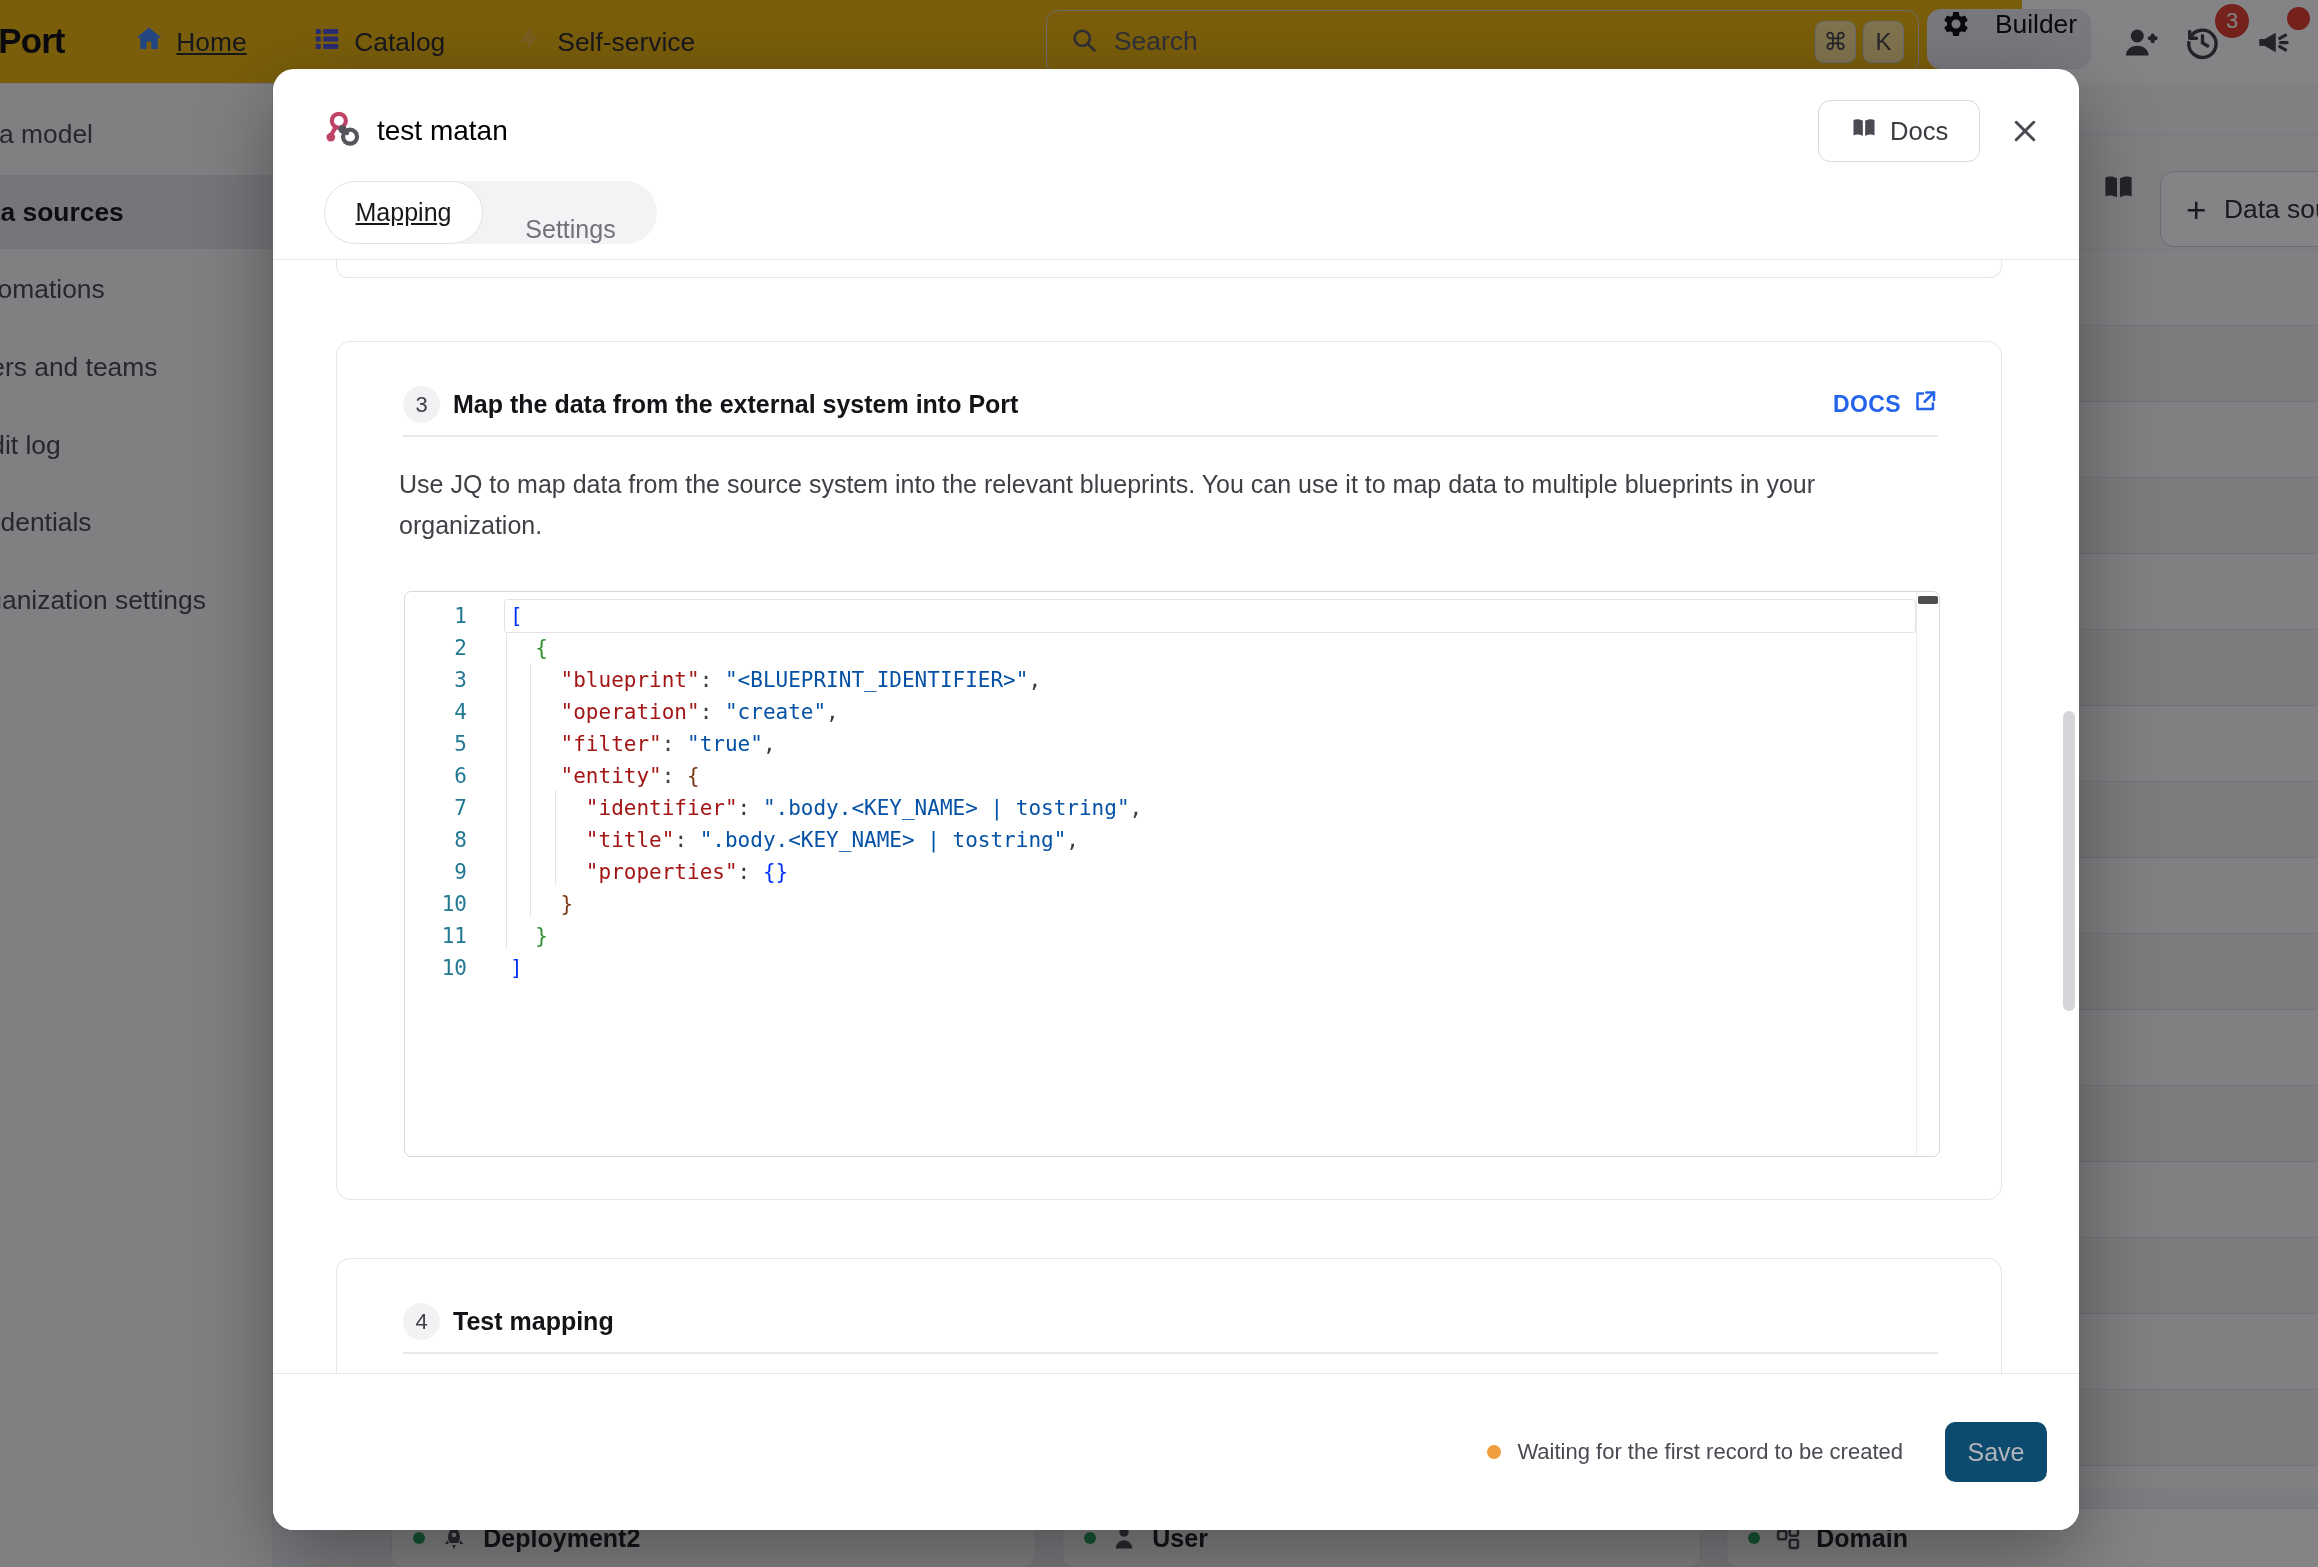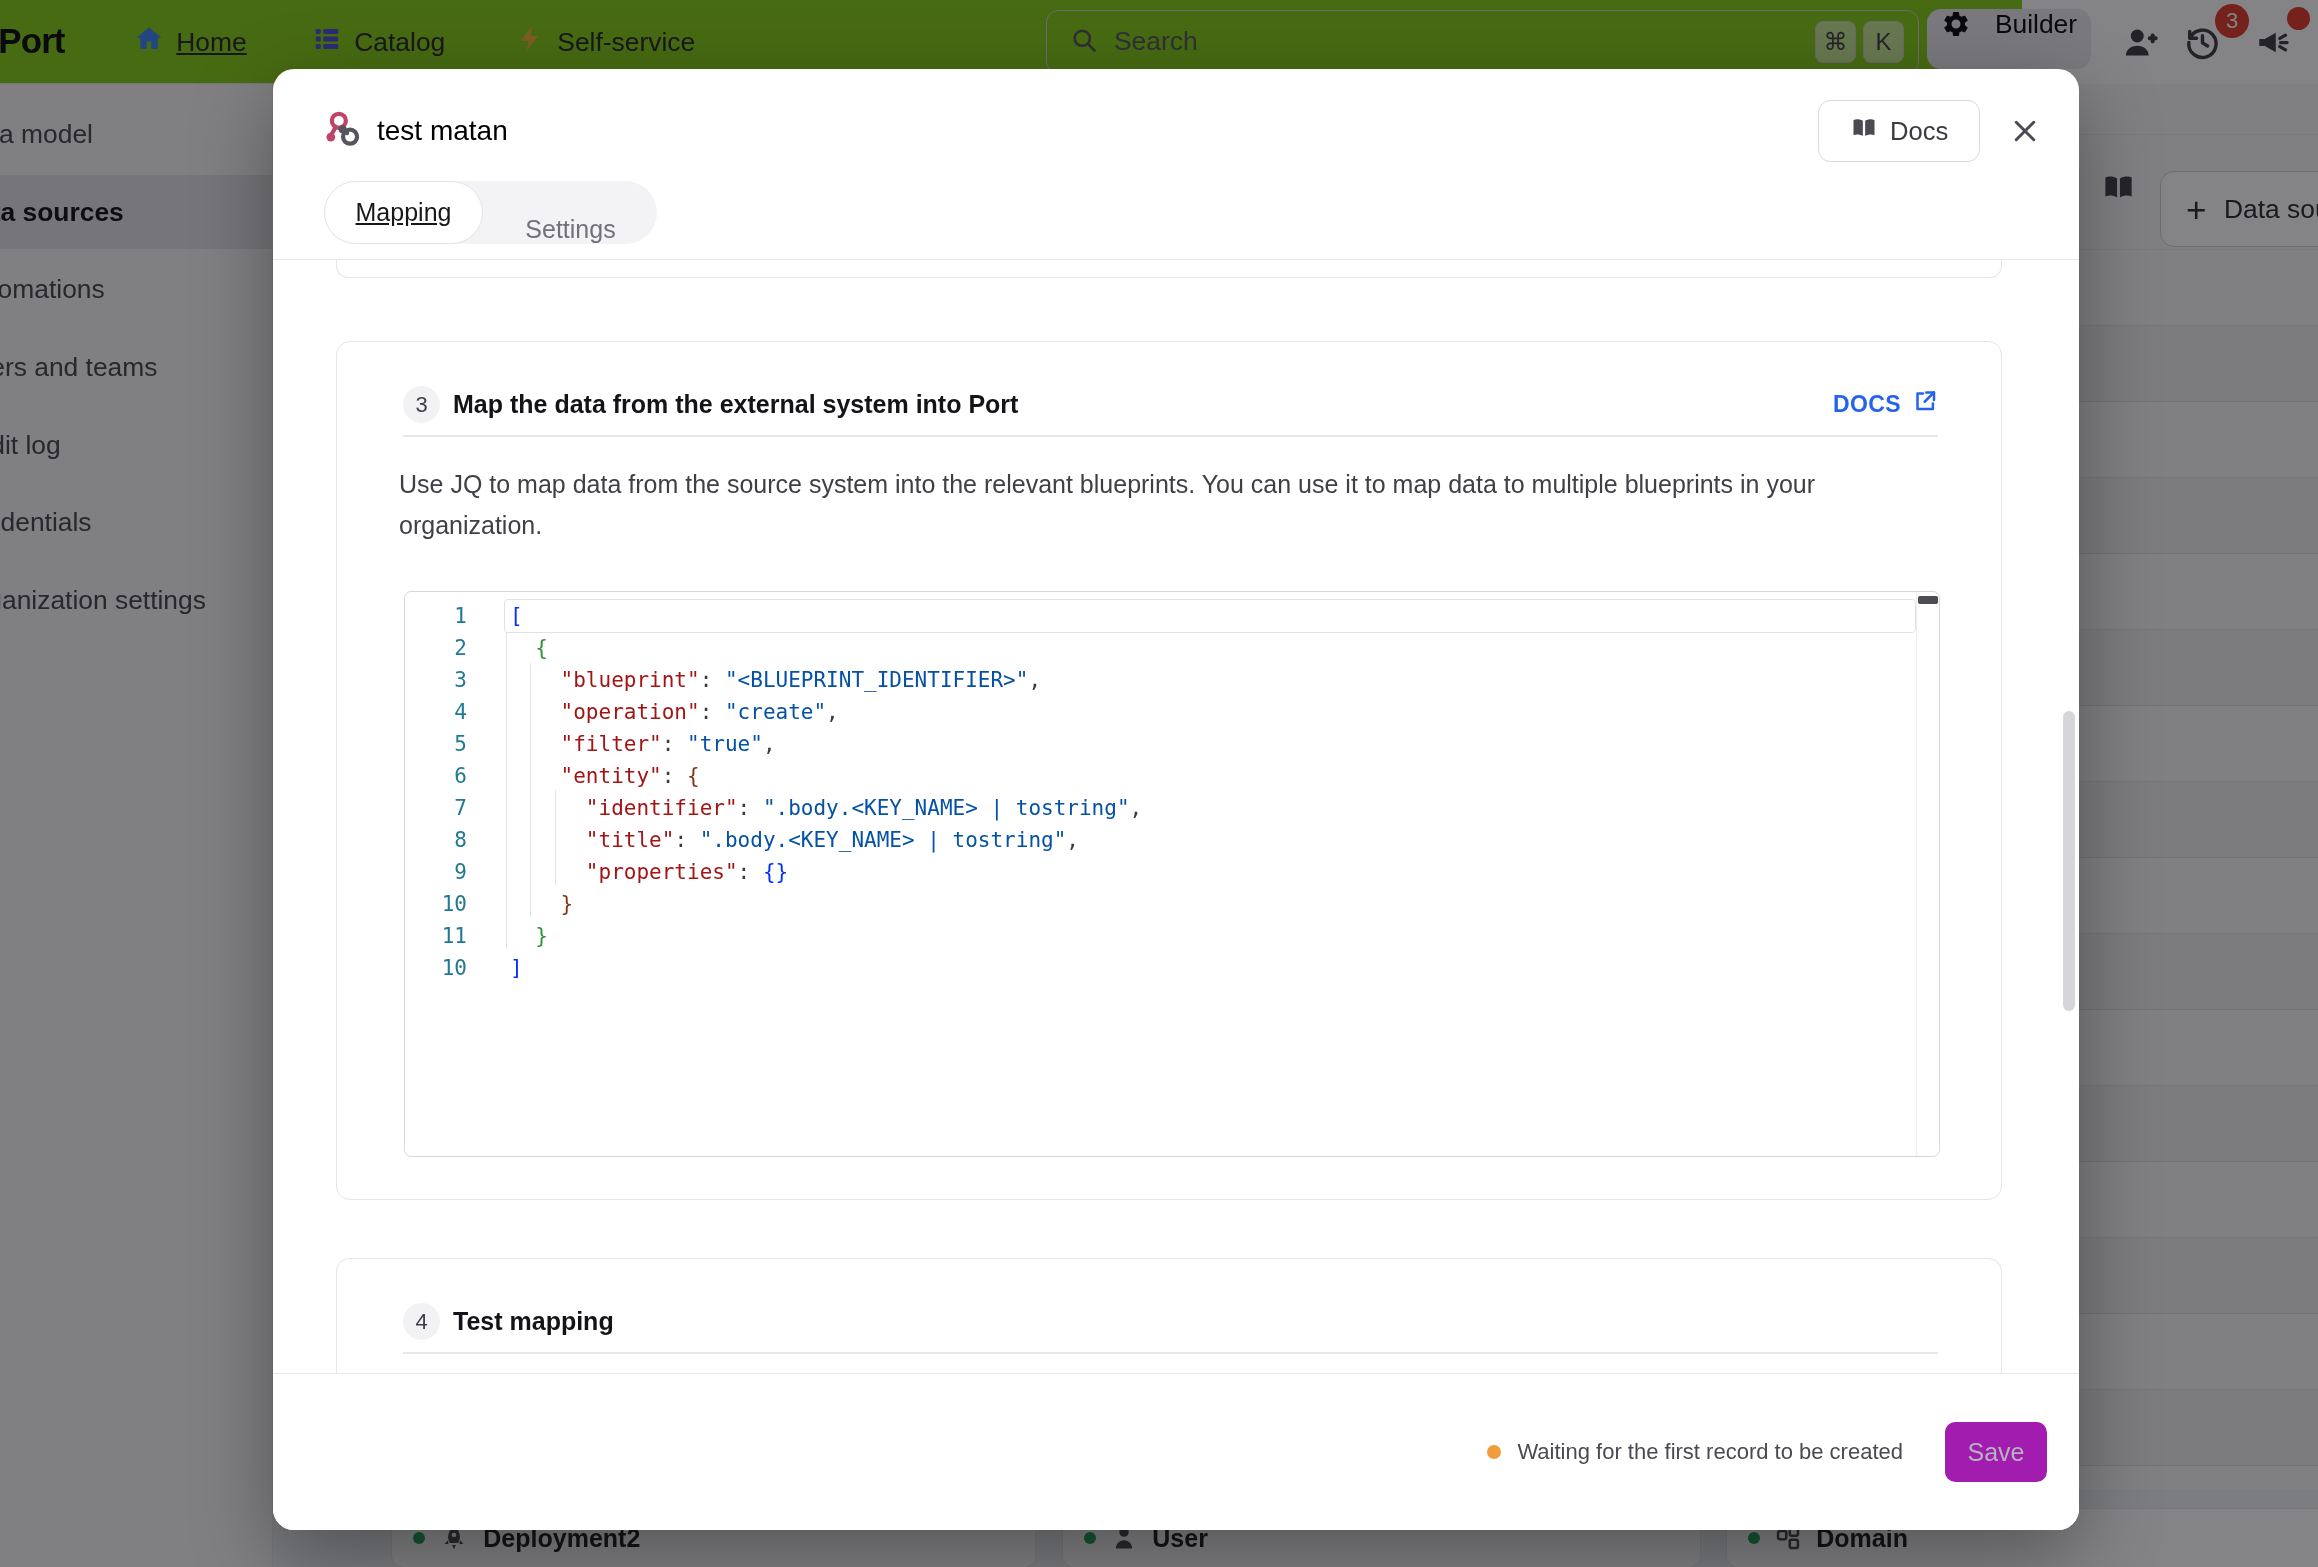--- a/index.html
+++ b/index.html
@@ -1,21 +1,21 @@
 <!DOCTYPE html>
 <html style="font-size:14px"><head>
 <meta charset="utf-8">
 <style>
   * { margin:0; padding:0; box-sizing:border-box; }
   html,body { width:2319px; height:1567px; overflow:hidden; background:#fff;
               font-family:"Liberation Sans", sans-serif; }
   #app { position:relative; width:2319px; height:1567px; overflow:hidden; background:#fff; }
 
   
-  .navbar { position:absolute; left:0; top:0; width:2022px; height:84px; background:#84cc16;
+  .navbar { position:absolute; left:0; top:0; width:2022px; height:84px; background:#eab308;
             border-bottom:0.9px solid #e6e6ea; z-index:10; }
   .logo { position:absolute; left:-1.8px; top:21px; font-size:35px; font-weight:700; color:#0b0b0f; letter-spacing:-0.9px; }
   .nav-item { position:absolute; top:0; height:84px; display:flex; align-items:center; gap:12.3px;
               font-size:26.4px; color:#27272a; cursor:pointer; }
   .nav-home { left:134px;text-decoration:underline; } .nav-catalog { left:312px; } .nav-self { left:515px; }
   .search-box { position:absolute; left:1046px; top:9.7px; width:873px; height:64px; border:1.8px solid #cfcfd4;
                 border-radius:12.3px; display:flex; align-items:center; padding:0 14px 0 23px; }
   .search-box .ph { font-size:26.4px; color:#56565e; margin-left:16px; flex:1; }
   .kbd { width:41px; height:42px; border:1.8px solid #c9c9cf; border-radius:8px; display:flex; align-items:center;
          justify-content:center; font-size:24px; color:#3f3f46; background:rgba(255,255,255,.55); margin-left:7px; }
@@ -106,21 +106,21 @@
   .indent-guide { position:absolute; width:0.9px; background:#e4e4e6; }
   .ed-track { position:absolute; left:1511px; top:0; bottom:0; width:0.9px; background:#ececef; }
   .ed-thumb { position:absolute; left:1513px; top:3.5px; width:20px; height:8px; background:#4d4d52; border-radius:1.8px; }
 
   
   .m-footer { position:absolute; left:0; top:1304px; width:100%; height:157px; background:#fff;
               border-top:1.8px solid #e8e8ec; display:flex; align-items:center; justify-content:flex-end;
               padding-right:32px; gap:42px; }
   .status { display:flex; align-items:center; gap:16px; font-size:22px; color:#4a4a52;text-align:right; }
   .status .odot { width:14px; height:14px; border-radius:50%; background:#ef9d3f; }
-  .save-btn { width:102px; height:60px; border-radius:10.6px; background:#a21caf; border:none;
+  .save-btn { width:102px; height:60px; border-radius:10.6px; background:#0c4a6e; border:none;
               font-size:25px; font-weight:500; color:#b4b4bb; cursor:not-allowed; }
   .m-scroll { position:absolute; left:1790px; top:642px; width:12.3px; height:300px; border-radius:6.2px; background:#d6d6da; }
 </style>
 </head>
 <body>
 
 <div id="app">
 
   <div class="navbar">
     <div class="logo">Port</div>

